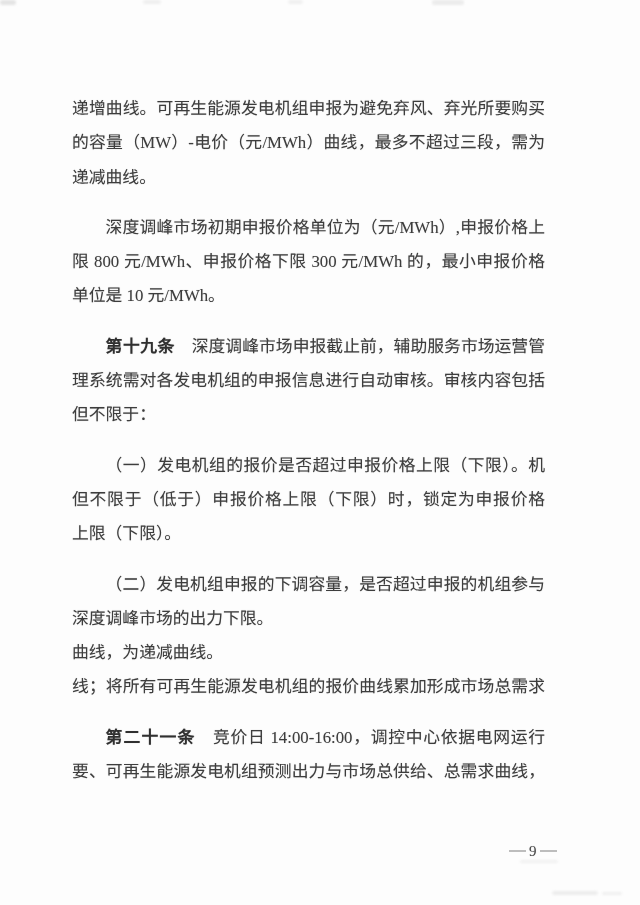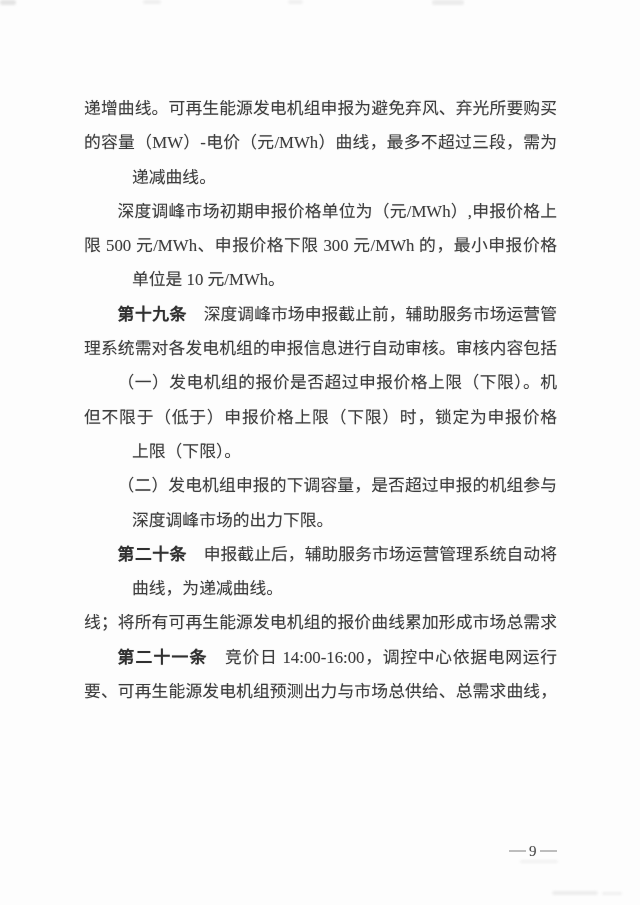--- a/index.html
+++ b/index.html
@@ -24,40 +24,39 @@
   .sm-t2 { left: 143px; top: 0; width: 18px; height: 4px; background: #efefef; }
   .sm-t3 { left: 288px; top: 0; width: 15px; height: 4px; background: #f0f0f0; }
   .sm-t4 { left: 432px; top: 0; width: 32px; height: 5px; background: #ececec; }
   .sm-b1 { left: 520px; top: 860px; width: 38px; height: 3px; background: #f1f1f1; }
   .sm-b2 { left: 552px; top: 891px; width: 46px; height: 4px; background: #ededed; }
   .sm-b3 { left: 602px; top: 892px; width: 20px; height: 3px; background: #f0f0f0; }
 
   
   .doc-body {
     position: absolute;
-    left: 84px; top: 92px;
+    left: 72px; top: 92px;
     width: 473px;
     color: #3d3d3d;
     font-size: 16.8px;
     text-shadow: 0 0 1px rgba(80,80,80,0.35);
   }
   .para { margin: 0; padding: 0; }
   .line {
     height: 34.3px;
     line-height: 34.3px;
     text-align: justify;
     text-align-last: justify;
     overflow: hidden;
     white-space: normal;
   }
   .line.last {
     text-align-last: left;
-    margin-left: 48px;
   }
-  .line.indent { text-indent: 2em; }
+  .line.indent { text-indent: 2em; margin-top: 16px; }
   .line b {
     font-weight: 700;
     color: #303030;
     letter-spacing: 0.5px;
   }
 
   
   .footer {
     position: absolute;
     left: 509px; top: 841px;
@@ -89,38 +88,38 @@
   <div class="smudge sm-t4"></div>
 
   <div class="doc-body">
       <div class="para">
         <div class="line">递增曲线。可再生能源发电机组申报为避免弃风、弃光所要购买</div>
         <div class="line">的容量（MW）-电价（元/MWh）曲线，最多不超过三段，需为</div>
         <div class="line last">递减曲线。</div>
       </div>
       <div class="para">
         <div class="line indent">深度调峰市场初期申报价格单位为（元/MWh）,申报价格上</div>
-        <div class="line">限 500 元/MWh、申报价格下限 300 元/MWh 的，最小申报价格</div>
+        <div class="line">限 800 元/MWh、申报价格下限 300 元/MWh 的，最小申报价格</div>
         <div class="line last">单位是 10 元/MWh。</div>
       </div>
       <div class="para">
         <div class="line indent"><b>第十九条</b>　深度调峰市场申报截止前，辅助服务市场运营管</div>
         <div class="line">理系统需对各发电机组的申报信息进行自动审核。审核内容包括</div>
+        <div class="line last">但不限于：</div>
       </div>
       <div class="para">
         <div class="line indent">（一）发电机组的报价是否超过申报价格上限（下限）。机</div>
         <div class="line">但不限于（低于）申报价格上限（下限）时，锁定为申报价格</div>
         <div class="line last">上限（下限）。</div>
       </div>
       <div class="para">
         <div class="line indent">（二）发电机组申报的下调容量，是否超过申报的机组参与</div>
         <div class="line last">深度调峰市场的出力下限。</div>
       </div>
       <div class="para">
-        <div class="line indent"><b>第二十条</b>　申报截止后，辅助服务市场运营管理系统自动将</div>
         <div class="line last">曲线，为递减曲线。</div>
         <div class="line">线；将所有可再生能源发电机组的报价曲线累加形成市场总需求</div>
       </div>
       <div class="para">
         <div class="line indent"><b>第二十一条</b>　竞价日 14:00-16:00，调控中心依据电网运行需</div>
         <div class="line">要、可再生能源发电机组预测出力与市场总供给、总需求曲线，</div>
       </div>
     </div>
 
   <div class="footer">

